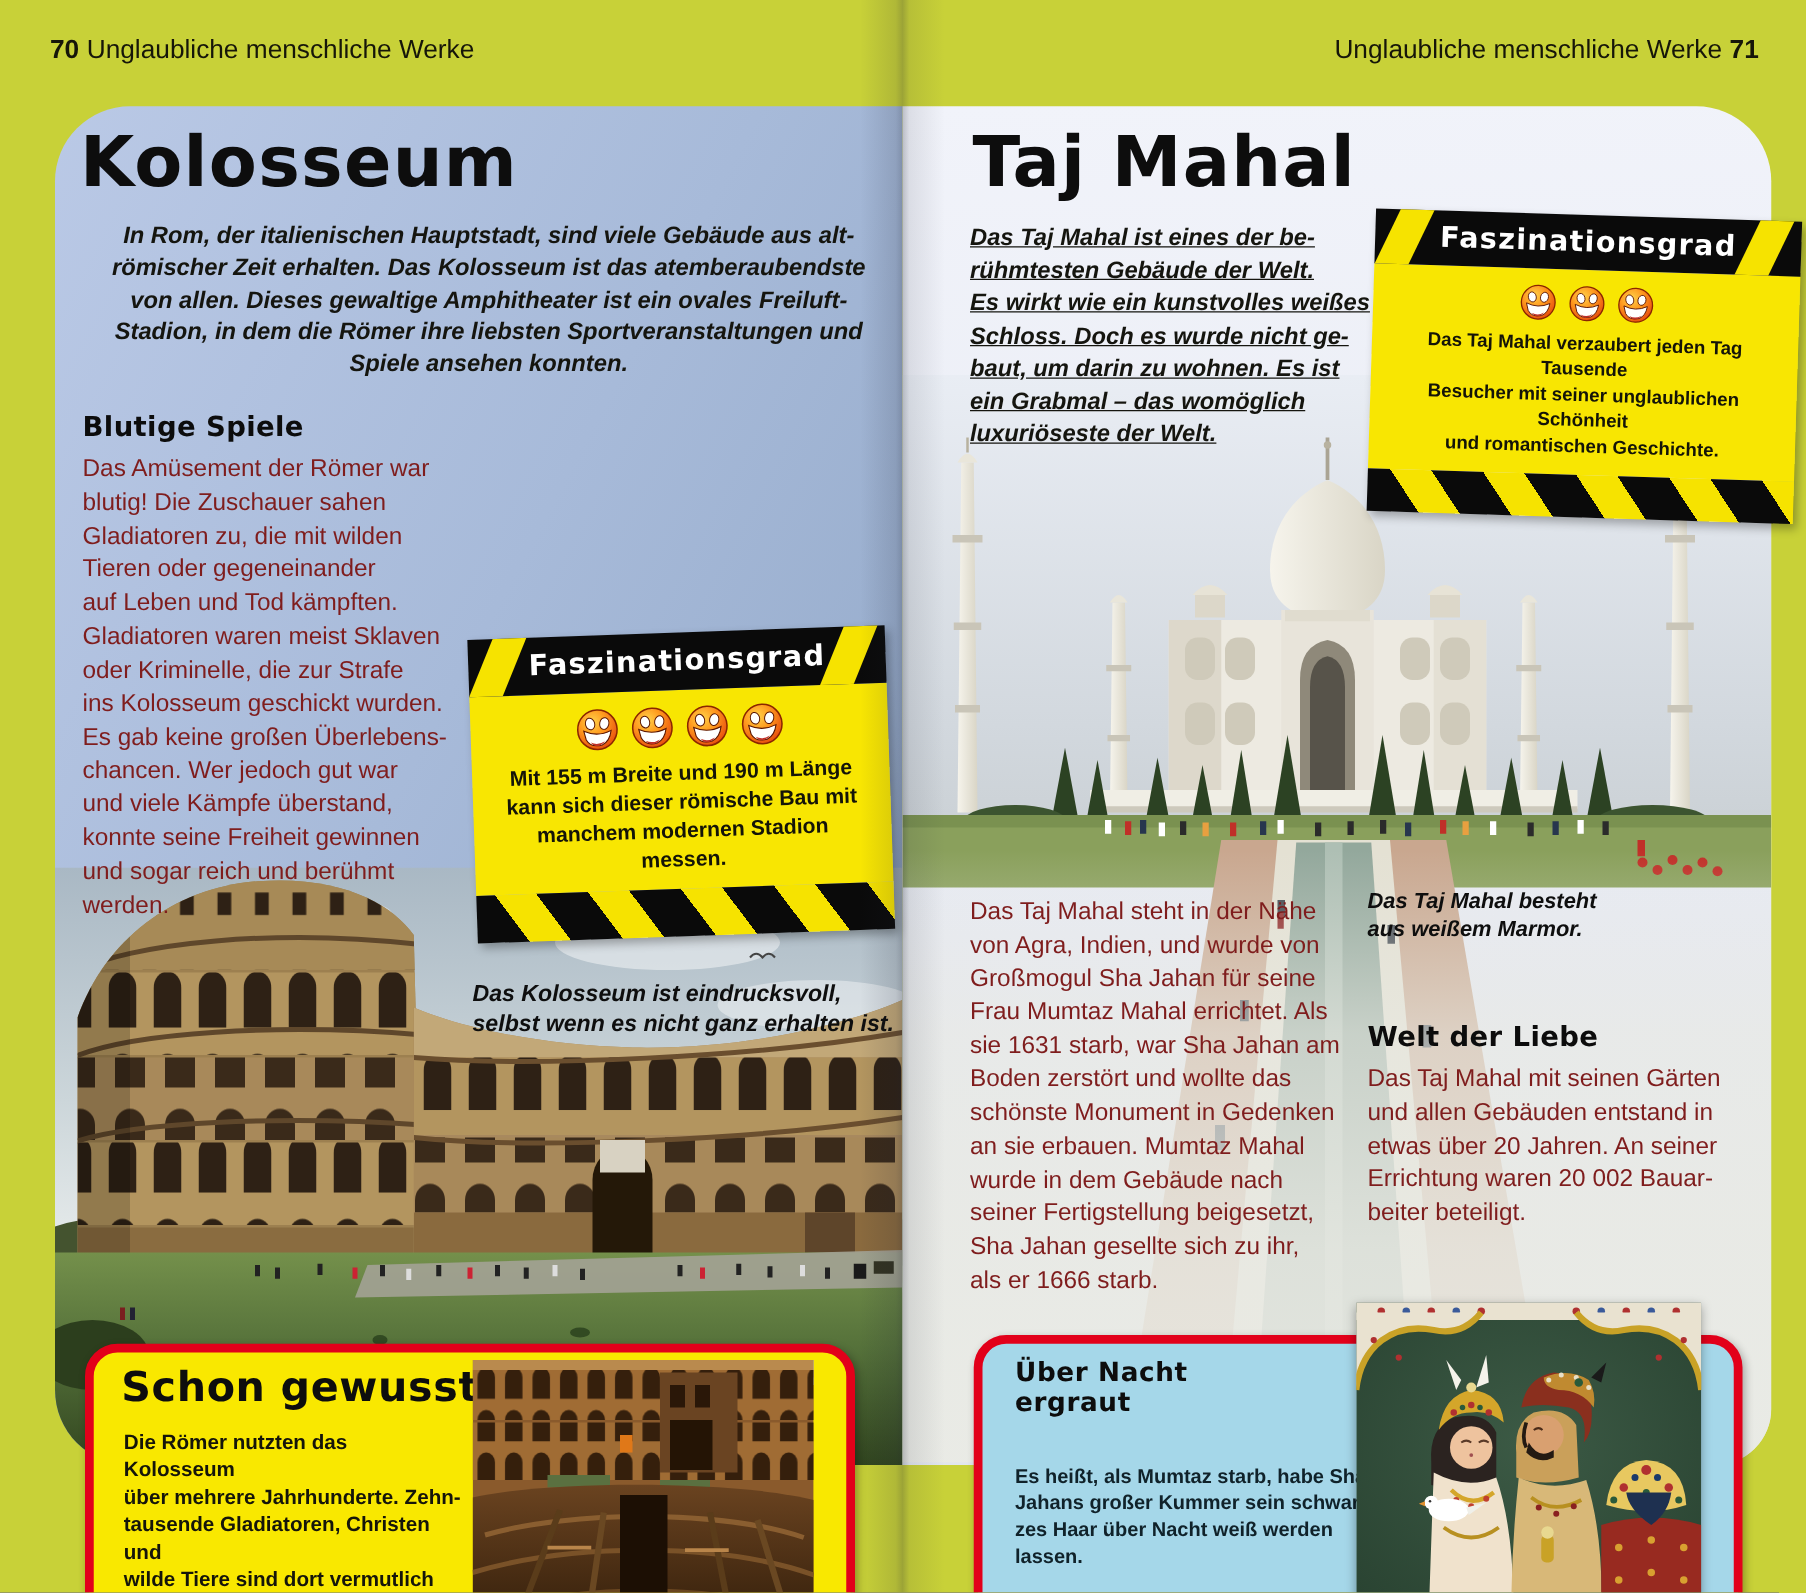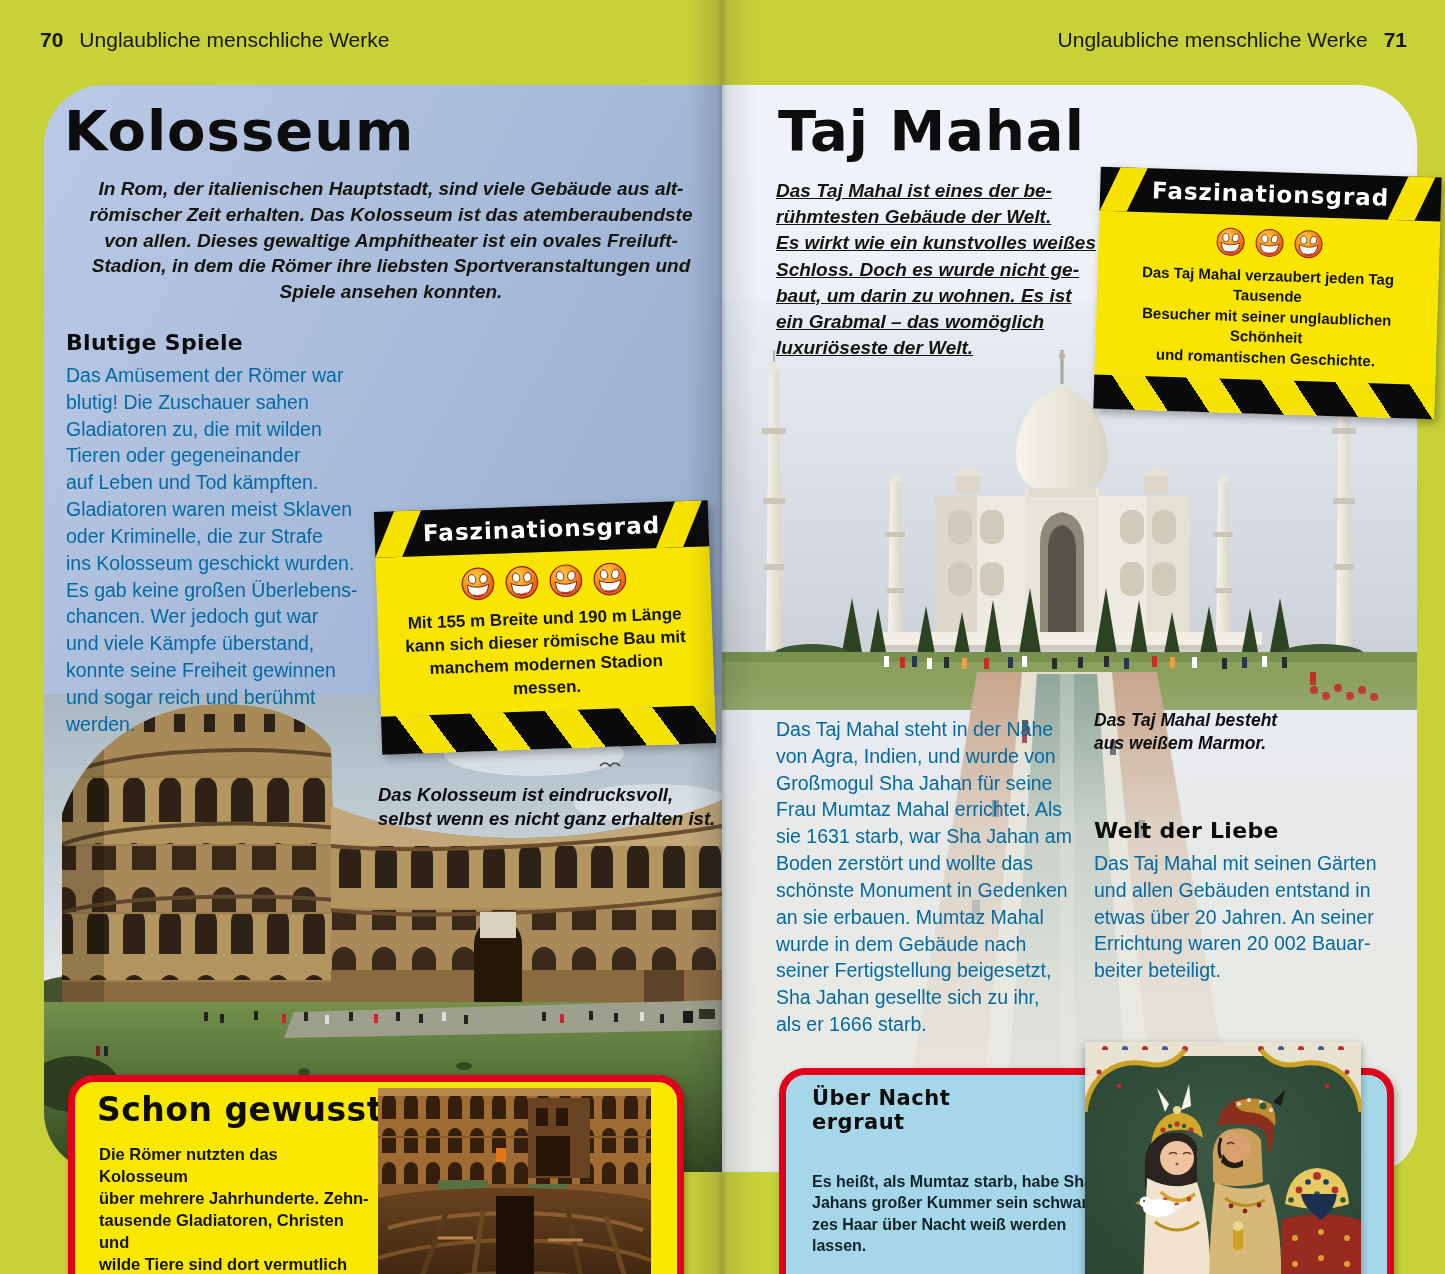--- a/index.html
+++ b/index.html
@@ -4,38 +4,38 @@
 <style>
   html,body{margin:0;padding:0;background:#777;}
   .page{
     position:relative; width:1445px; height:1274px; overflow:hidden;
     background:#c8d138;
     font-family:"Liberation Sans","DejaVu Sans",sans-serif;
     color:#111;
   }
   .preline{white-space:pre-line;}
   
-  .running-head{position:absolute; top:28px; font-size:21px; color:#161609; z-index:20; display:flex; gap:16px; align-items:flex-end;}
+  .running-head{position:absolute; top:28px; font-size:21px; color:#161609; z-index:20; display:flex; gap:6px; align-items:flex-end;}
   .running-head .num{font-weight:bold;}
   .head-left{left:40px;}
   .head-right{right:38px;}
   
   .panel{position:absolute; top:85px; height:1087px; overflow:hidden; z-index:1;}
   .panel-left{left:44px; width:678px; border-radius:60px 0 0 60px;
     background:linear-gradient(118deg,#bac9e6 0%,#a7bad9 45%,#8da4c4 100%);}
   .panel-right{left:722px; width:695px; border-radius:0 60px 45px 0;
     background:linear-gradient(178deg,#f1f3fa 0%,#e7eaf2 60%,#e2e6ec 100%);}
   
   .big-title{position:absolute; font-family:"DejaVu Sans",sans-serif; font-weight:bold;
     font-size:56px; letter-spacing:1px; color:#0d0d0d; z-index:5;}
   .intro{position:absolute; font-weight:bold; font-style:italic; font-size:19px;
     line-height:1.36; color:#15150f; z-index:5;}
   .col{position:absolute; z-index:5;}
   .col h3{margin:0 0 7px 0; font-size:22px; letter-spacing:.3px; color:#0c0c0c; font-family:"DejaVu Sans",sans-serif;}
-  .col .body{font-size:19.5px; line-height:1.375; color:#0369a1;}
+  .col .body{font-size:19.5px; line-height:1.375; color:#7f1d1d;}
   .photo-caption{position:absolute; font-weight:bold; font-style:italic; color:#0e0e0e; z-index:5;}
   .cap-left{left:378px; top:757px; font-size:18.5px; line-height:1.32;margin-top:26px;}
   .cap-right{left:1094px; top:709px; font-size:17.5px; line-height:1.3;}
   
   .hazard{position:absolute; z-index:6; box-shadow:3px 4px 8px rgba(0,0,0,.3);}
   .hazard-left{left:378px; top:506px; width:334px; transform:rotate(-2deg);}
   .hazard-right{left:1097px; top:172px; width:341px; transform:rotate(1.8deg);}
   .hz-top{position:relative; background:#0a0a0a; overflow:hidden; display:flex; align-items:center; justify-content:center;}
   .hazard-left .hz-top{height:46px;} .hazard-right .hz-top{height:44px;}
   .hz-stripe{position:absolute; top:-6px; bottom:-6px; width:27px; background:#f6e300; transform:skewX(-24deg);}

